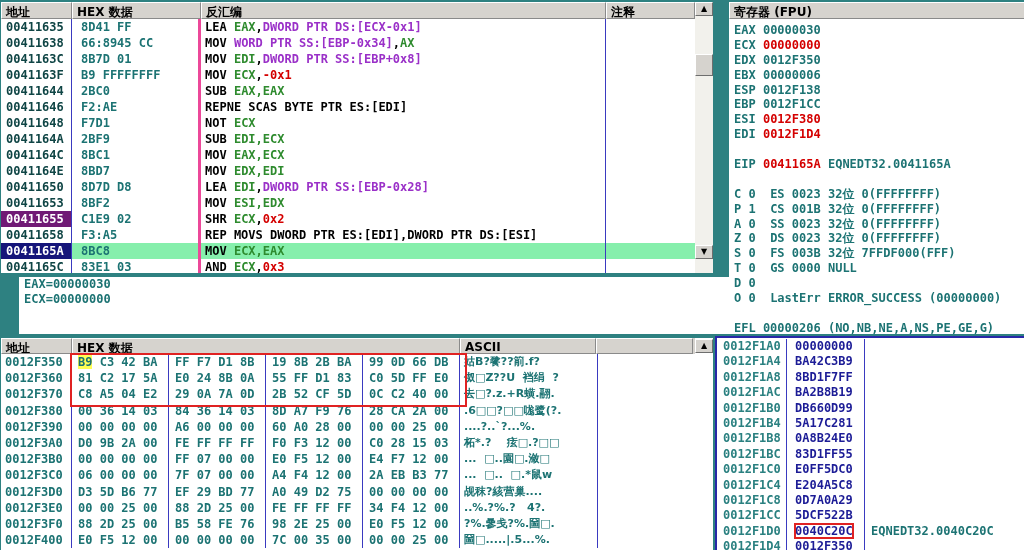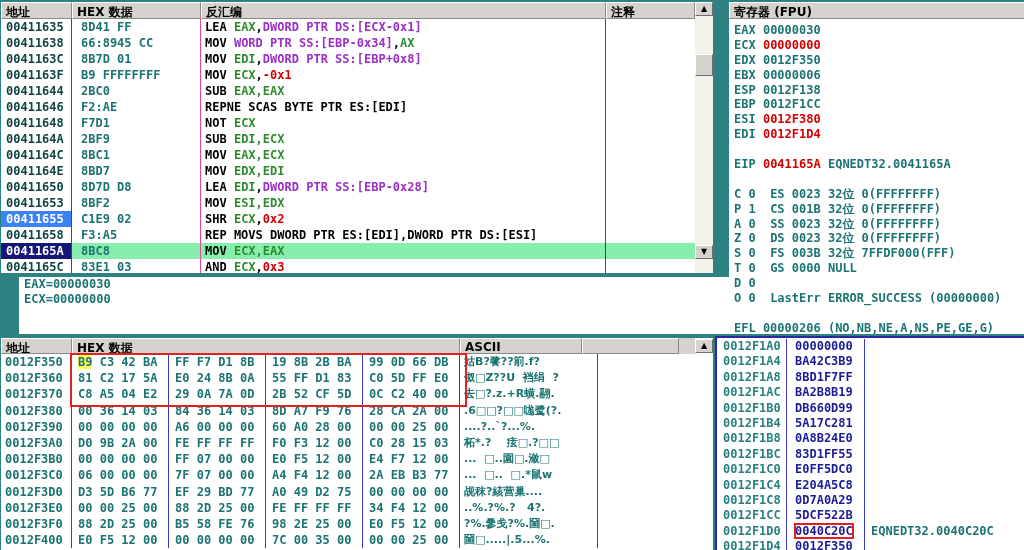--- a/index.html
+++ b/index.html
@@ -10,24 +10,24 @@
   .hcell{box-sizing:border-box;border-top:1px solid #ffffff;border-left:1px solid #ffffff;
          border-right:1px solid #8a8a8a;border-bottom:1px solid #8a8a8a;
          padding:1px 4px 0 4px;white-space:nowrap;overflow:hidden;
          font-family:"DejaVu Sans","Liberation Sans",sans-serif;font-size:12px;font-weight:bold;}
   
   .t{color:#1c7373}.dk{color:#0f4545}.red{color:#d40000}.k{color:#000}
   .g{color:#2e8b2e}.p{color:#9a30c8}
   
   .drow{display:flex;height:16px;line-height:16px;white-space:pre}
   .c-addr{width:71px;box-sizing:border-box;padding-left:5px;border-right:1px solid #3a3ac0;color:#0f4545;flex:none}
-  .c-hex{width:129px;box-sizing:border-box;padding-left:9px;border-right:1px solid #ec4899;color:#1c7373;flex:none}
+  .c-hex{width:129px;box-sizing:border-box;padding-left:9px;border-right:3px solid #ec4899;color:#1c7373;flex:none}
   .c-code{width:405px;box-sizing:border-box;padding-left:4px;border-right:1px solid #3a3ac0;flex:none}
   .c-cmt{flex:1}
-  .addr-red{background:#3b82f6;color:#fff}
+  .addr-red{background:#701a75;color:#fff}
   .addr-sel{background:#15157a;color:#fff}
   .ysel{background:#86efac}
   
   .sb{position:absolute;background:#f2f1ec;box-sizing:border-box}
   .sbbtn{position:absolute;left:0;width:100%;height:14px;background:#d6d3ce;
          border:1px solid;border-color:#fff #6e6e6e #6e6e6e #fff;box-sizing:border-box;
          font-size:8px;line-height:11px;text-align:center;color:#000;
          font-family:"DejaVu Sans","Liberation Sans",sans-serif}
   .sbthumb{position:absolute;left:0;width:100%;background:#d6d3ce;
            border:1px solid;border-color:#fff #6e6e6e #6e6e6e #fff;box-sizing:border-box}
@@ -116,21 +116,21 @@
       <div class="rline"><span class="t">O 0</span><span class="t">  LastErr ERROR_SUCCESS (00000000)</span></div>
       <div class="rline"></div>
       <div class="rline"><span class="t">EFL 00000206 (NO,NB,NE,A,NS,PE,GE,G)</span></div>
     </div>
 </div>
 
 <div class="pane" style="left:1px;top:338px;width:712px;height:212px;">
   <div class="hdr" style="width:694px;height:16px;">
     <div class="hcell" style="width:71px">地址</div>
     <div class="hcell" style="width:388px">HEX 数据</div>
-    <div class="hcell" style="width:122px">ASCII</div>
+    <div class="hcell" style="width:136px">ASCII</div>
     <div class="hcell" style="width:97px"></div>
   </div>
   <div id="dump-rows" style="position:absolute;top:16px;left:0;width:694px;bottom:0;overflow:hidden;">
       <div class="mrow"><span class="m-addr">0012F350</span><span class="m-grp"><span class="byte-hl">B9</span> C3 42 BA</span><span class="m-grp">FF F7 D1 8B</span><span class="m-grp">19 8B 2B BA</span><span class="m-grp">99 0D 66 DB</span><span class="m-ascii">姑B?餮??箾.f?</span><span class="m-blank"></span></div>
       <div class="mrow"><span class="m-addr">0012F360</span><span class="m-grp">81 C2 17 5A</span><span class="m-grp">E0 24 8B 0A</span><span class="m-grp">55 FF D1 83</span><span class="m-grp">C0 5D FF E0</span><span class="m-ascii">伮□Z??U  裆绢  ?</span><span class="m-blank"></span></div>
       <div class="mrow"><span class="m-addr">0012F370</span><span class="m-grp">C8 A5 04 E2</span><span class="m-grp">29 0A 7A 0D</span><span class="m-grp">2B 52 CF 5D</span><span class="m-grp">0C C2 40 00</span><span class="m-ascii">去□?.z.+R蟥.翮.</span><span class="m-blank"></span></div>
       <div class="mrow"><span class="m-addr">0012F380</span><span class="m-grp">00 36 14 03</span><span class="m-grp">84 36 14 03</span><span class="m-grp">8D A7 F9 76</span><span class="m-grp">28 CA 2A 00</span><span class="m-ascii">.6□□?□□哤鹭(?.</span><span class="m-blank"></span></div>
       <div class="mrow"><span class="m-addr">0012F390</span><span class="m-grp">00 00 00 00</span><span class="m-grp">A6 00 00 00</span><span class="m-grp">60 A0 28 00</span><span class="m-grp">00 00 25 00</span><span class="m-ascii">....?..`?...%.</span><span class="m-blank"></span></div>
       <div class="mrow"><span class="m-addr">0012F3A0</span><span class="m-grp">D0 9B 2A 00</span><span class="m-grp">FE FF FF FF</span><span class="m-grp">F0 F3 12 00</span><span class="m-grp">C0 28 15 03</span><span class="m-ascii">柘*.?    痃□.?□□</span><span class="m-blank"></span></div>
       <div class="mrow"><span class="m-addr">0012F3B0</span><span class="m-grp">00 00 00 00</span><span class="m-grp">FF 07 00 00</span><span class="m-grp">E0 F5 12 00</span><span class="m-grp">E4 F7 12 00</span><span class="m-ascii">...  □..園□.潋□</span><span class="m-blank"></span></div>

